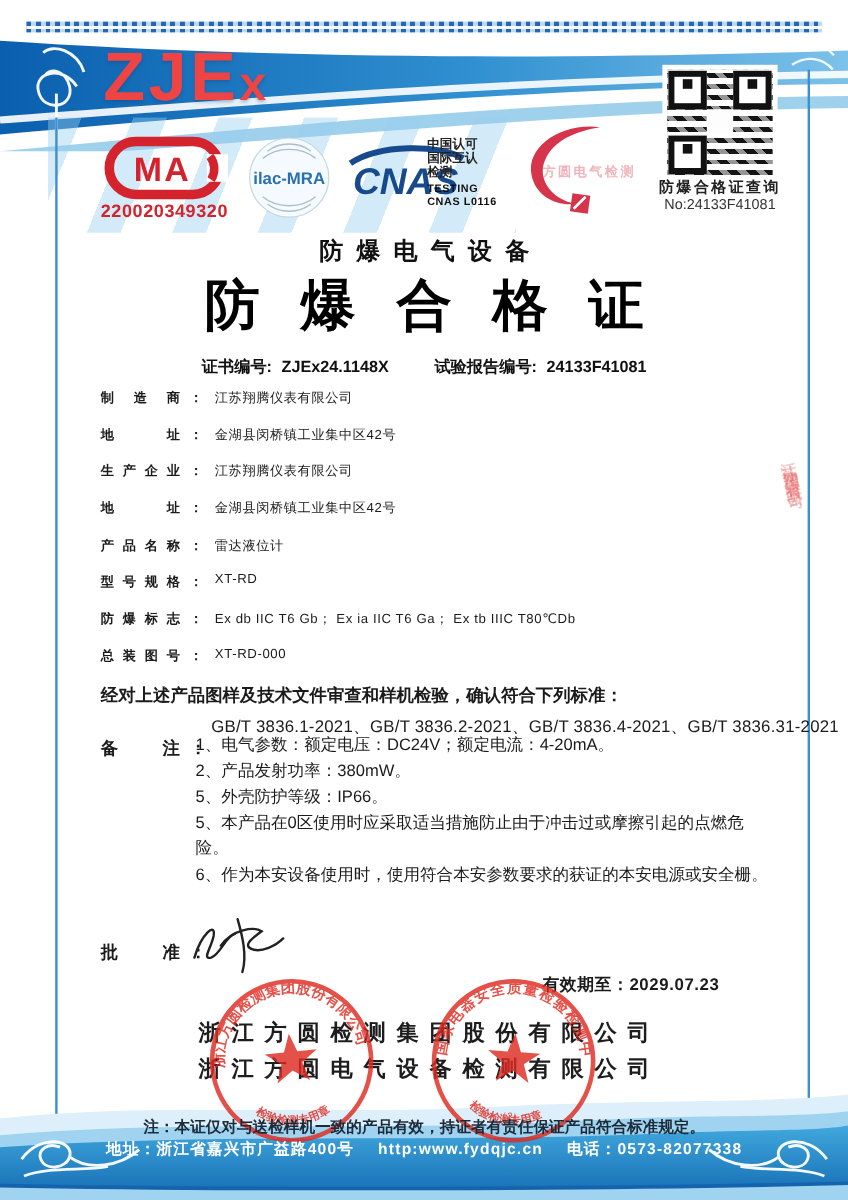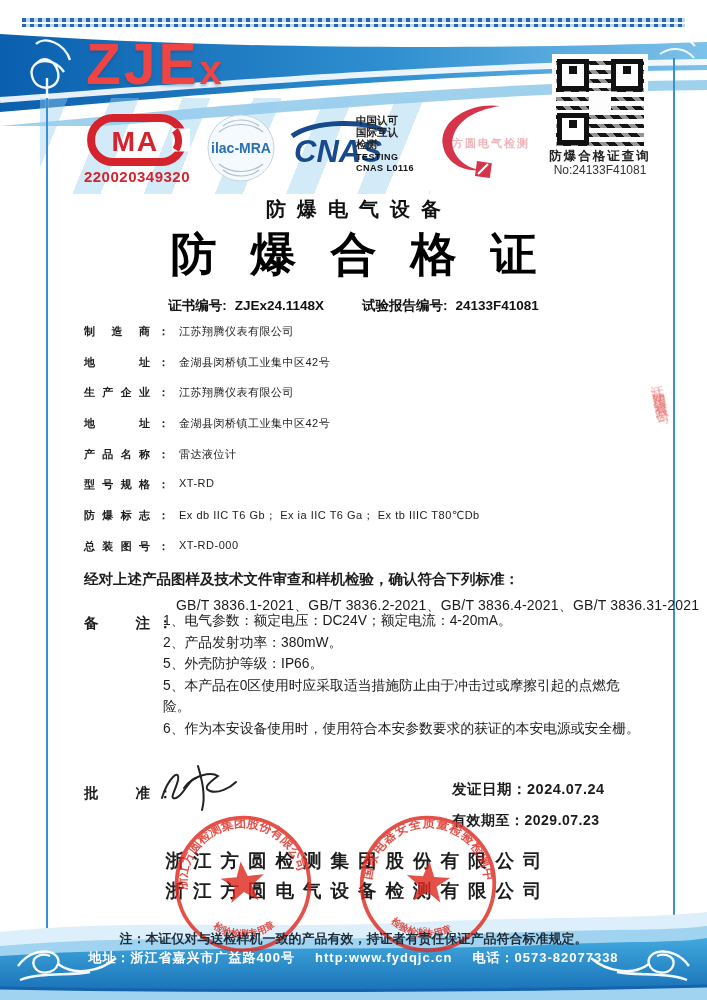--- a/index.html
+++ b/index.html
@@ -250,21 +250,20 @@
     <span class="flabel">批准</span>
       <span class="fcolon">：</span>
   </div>
   <svg class="abs sig" viewBox="0 0 104 58">
     <g stroke="#222" stroke-width="2" fill="none" stroke-linecap="round">
       <path d="M10,40 C16,20 28,10 26,22 C24,32 16,42 24,40 C32,37 36,22 44,20"></path>
       <path d="M32,30 C42,16 60,14 66,18 C58,24 50,30 58,33 C66,36 78,30 84,24"></path>
       <path d="M46,8 C50,22 54,38 50,52"></path>
     </g>
   </svg>
-  <div class="abs date-issue"><span>发证日期：</span><span>2024.07.24</span></div>
   <div class="abs date-valid"><span>有效期至：</span><span>2029.07.23</span></div>
 
   <div class="abs issuers">
     <div>浙江方圆检测集团股份有限公司</div>
     <div>浙江方圆电气设备检测有限公司</div>
   </div>
 
   <svg class="abs seal left" viewBox="0 0 150 150">
     <circle cx="75" cy="75" r="70" fill="none" stroke="#df2b22" stroke-width="4"></circle>
     <path id="sealArcTopL" d="M 15,75 A 60,60 0 1 1 135,75" fill="none"></path>

